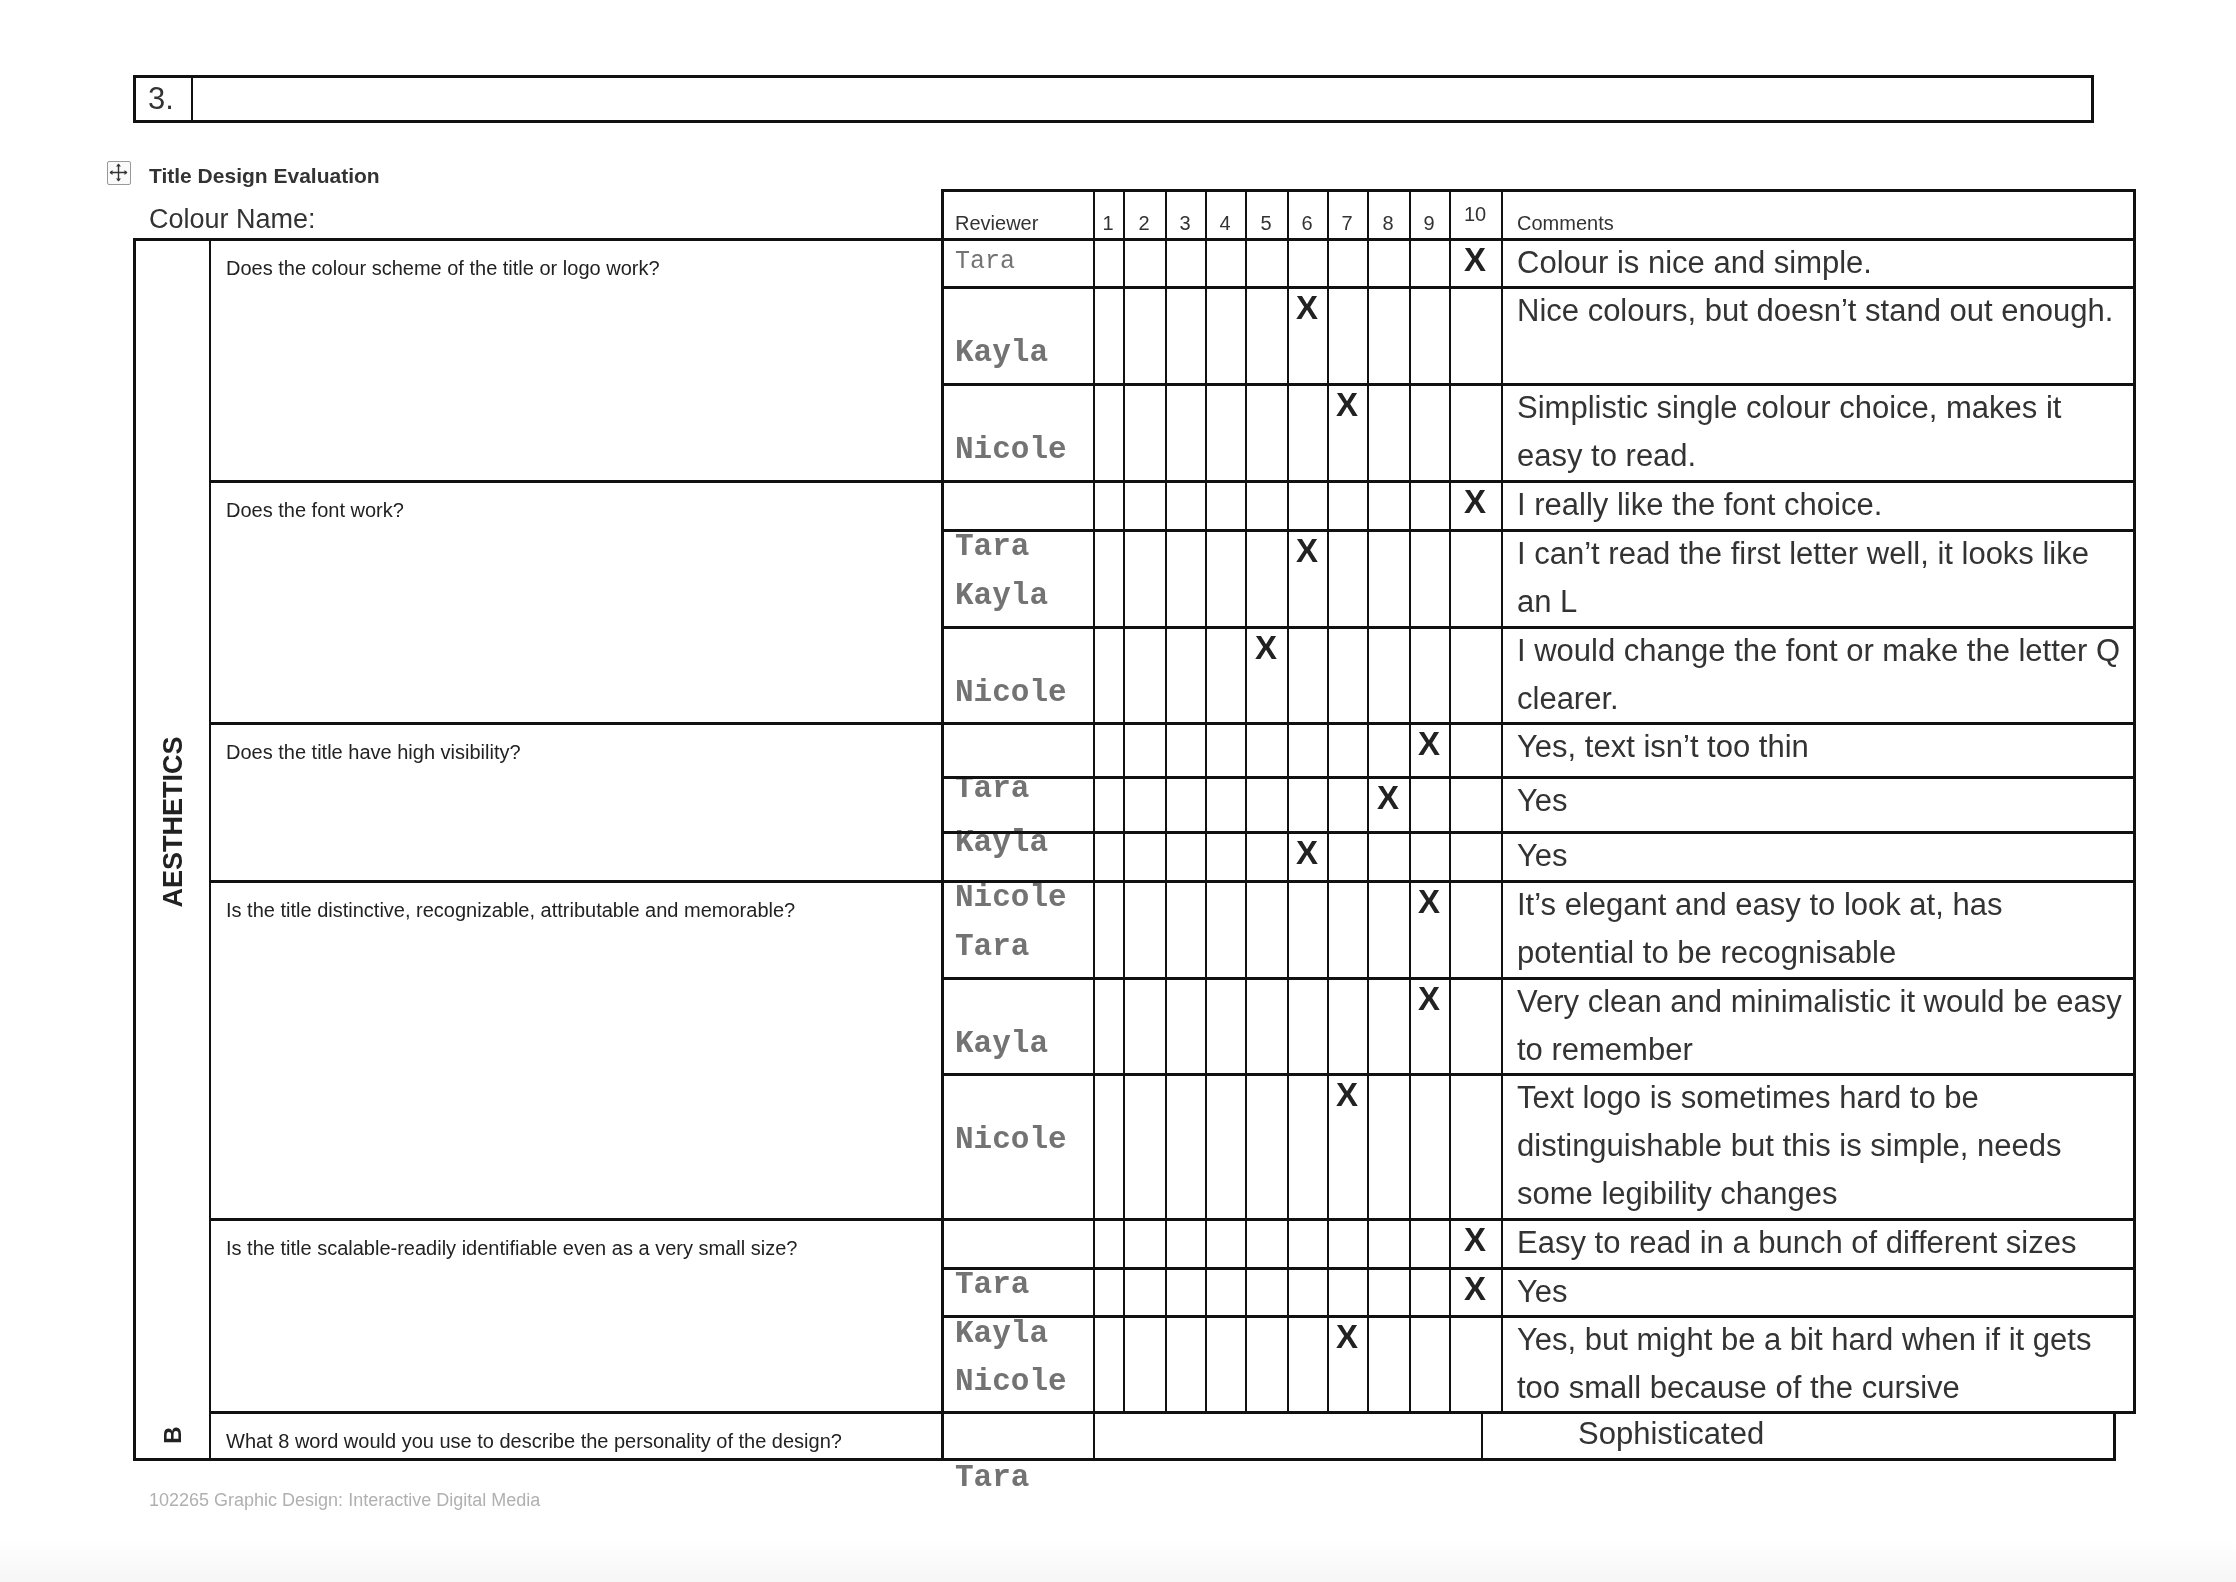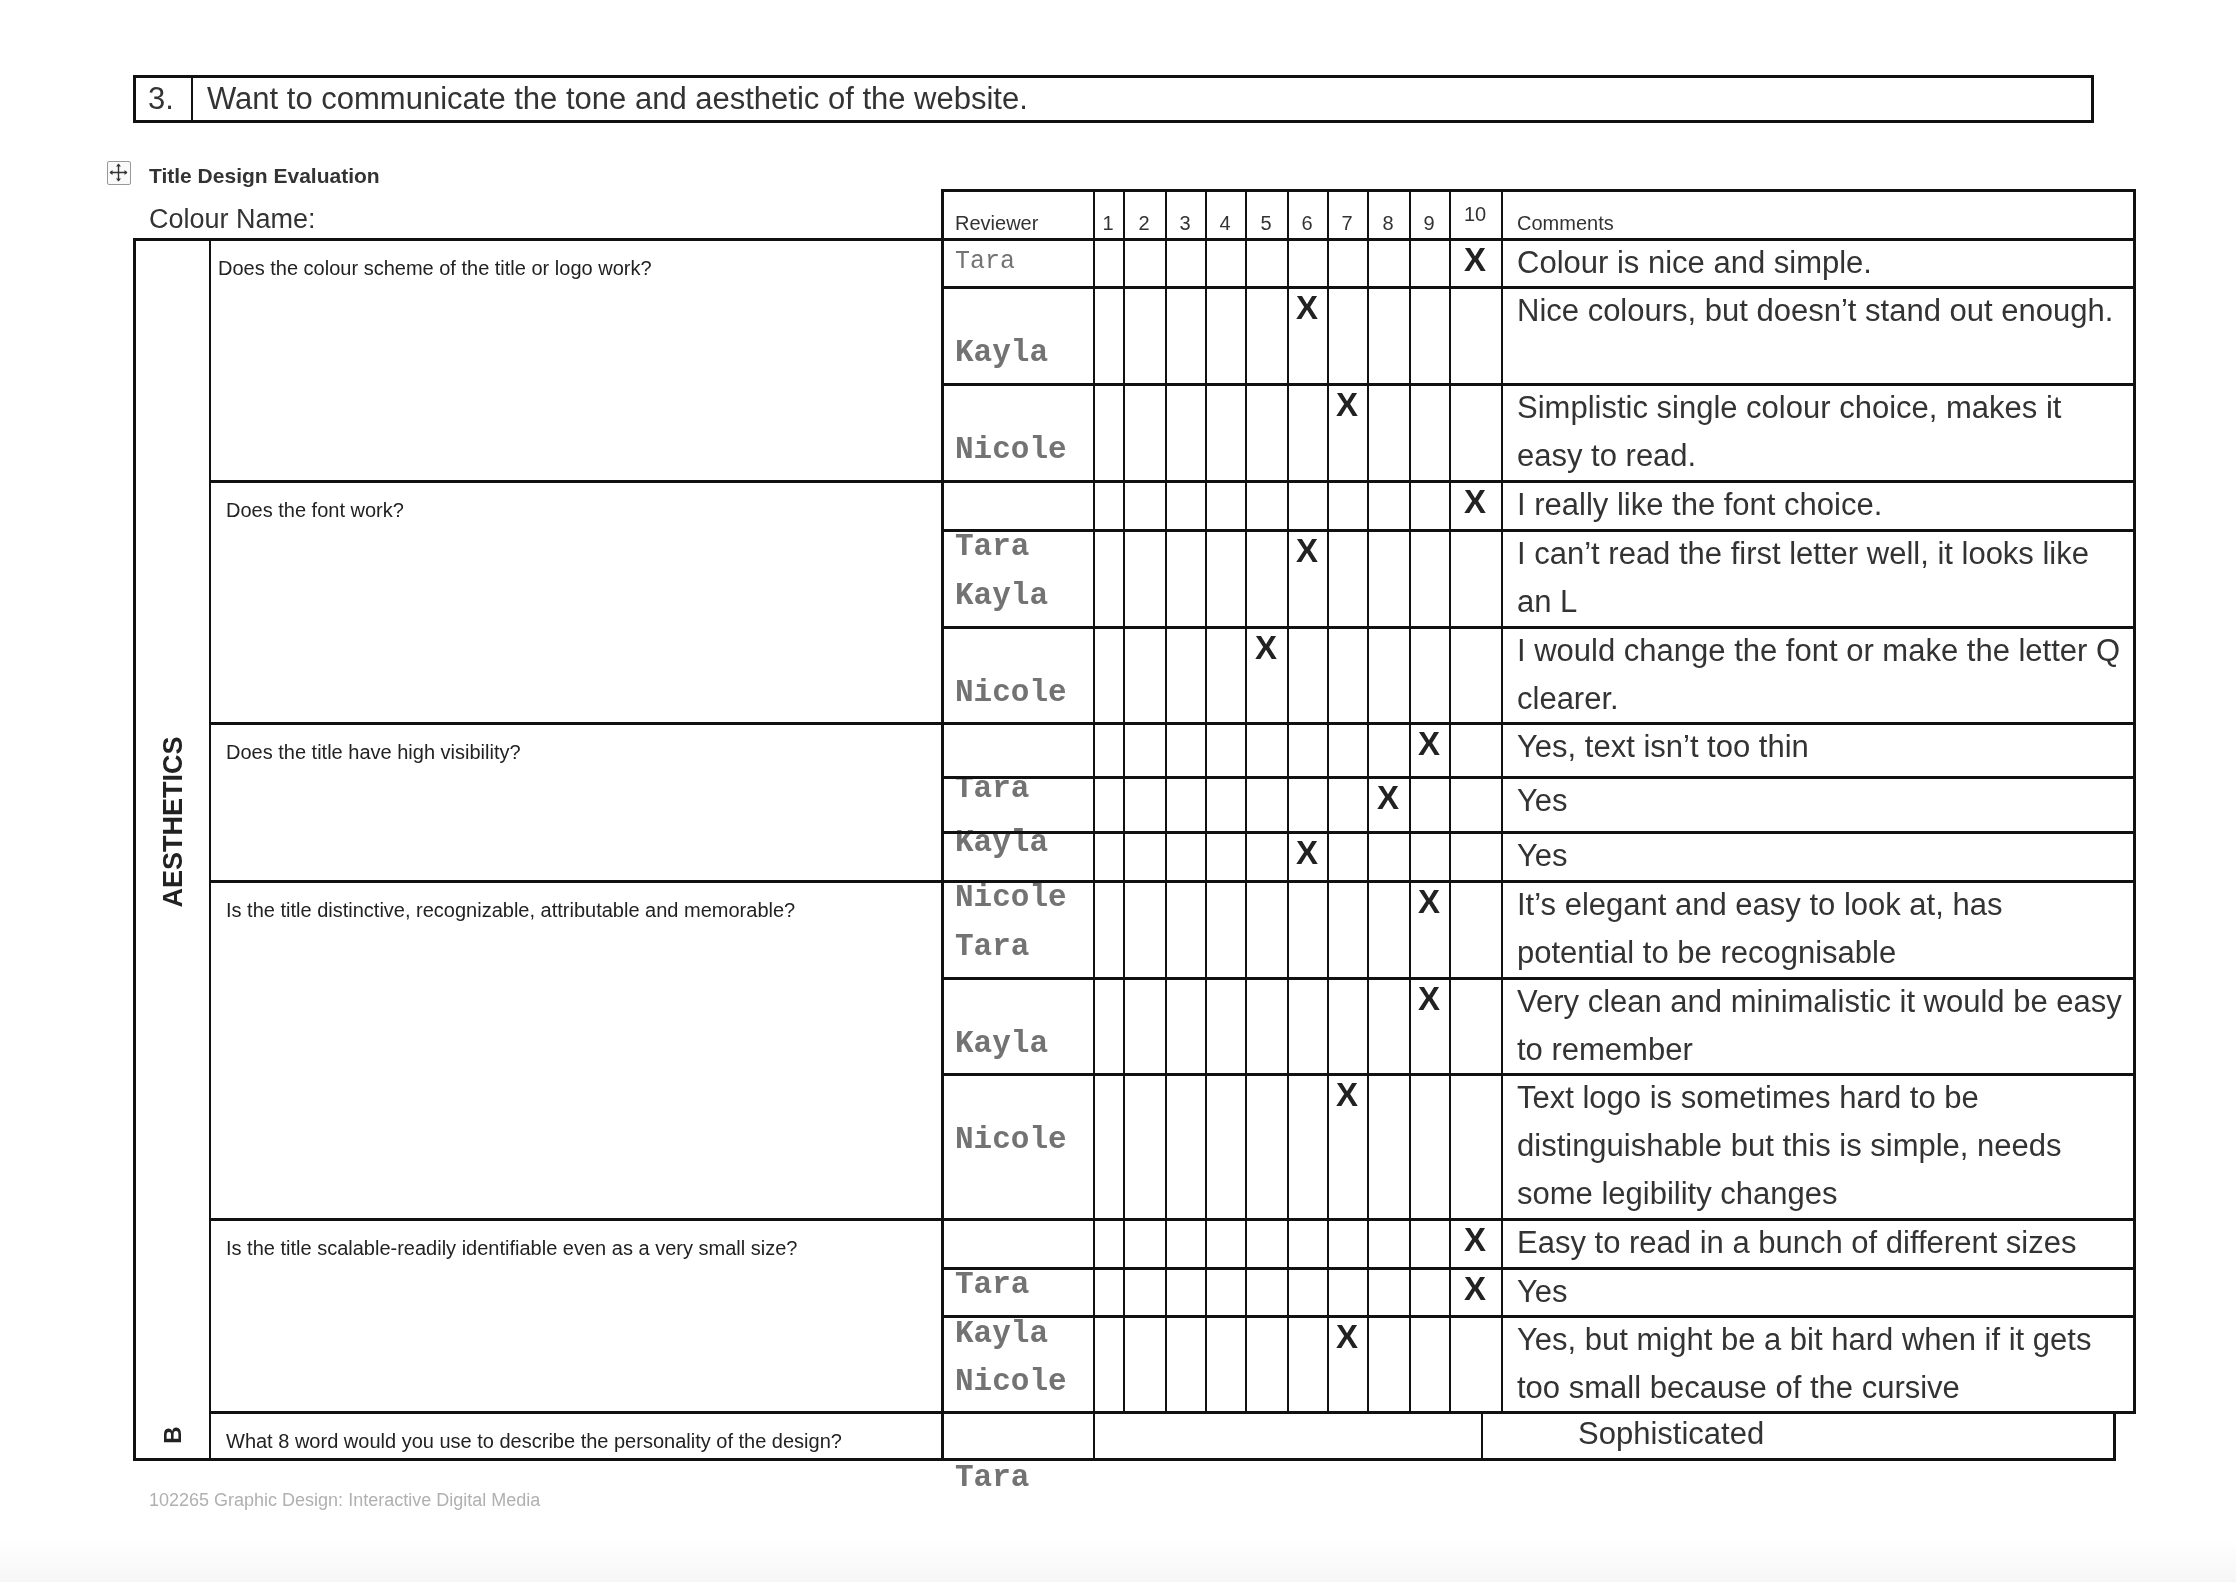--- a/index.html
+++ b/index.html
@@ -27,21 +27,20 @@
   .cmt { font-size:31px; color:#333; line-height:48px; }
   .mark { font-size:33px; font-weight:bold; color:#222; text-align:center; }
   .vert { font-weight:bold; font-size:27px; color:#222; transform:rotate(-90deg); transform-origin:center center; white-space:nowrap; text-align:center; }
   .footer { left:149px; top:1490px; font-size:18px; color:#b0b0b0; }
 </style>
 </head>
 <body>
 
 <div class="abs heading-box">
   <div class="abs heading-num">3.</div>
-  <div class="abs heading-text">Want to communicate the tone and aesthetic of the website.</div>
 </div>
 
 <div class="abs move-handle">
   <svg width="21" height="21" viewBox="0 0 21 21">
     <path d="M10.5 2 L10.5 19 M2 10.5 L19 10.5" stroke="#333" stroke-width="1.4"></path>
     <path d="M10.5 1.5 L8 4.5 L13 4.5 Z M10.5 19.5 L8 16.5 L13 16.5 Z M1.5 10.5 L4.5 8 L4.5 13 Z M19.5 10.5 L16.5 8 L16.5 13 Z" fill="#333"></path>
   </svg>
 </div>
 
 <div class="abs title">Title Design Evaluation</div>
@@ -70,21 +69,21 @@
     <div class="line" style="left: 1165px; top: 189px; width: 2px; height: 1223px;"></div>
     <div class="line" style="left: 1205px; top: 189px; width: 2px; height: 1223px;"></div>
     <div class="line" style="left: 1245px; top: 189px; width: 2px; height: 1223px;"></div>
     <div class="line" style="left: 1287px; top: 189px; width: 2px; height: 1223px;"></div>
     <div class="line" style="left: 1327px; top: 189px; width: 2px; height: 1223px;"></div>
     <div class="line" style="left: 1367px; top: 189px; width: 2px; height: 1223px;"></div>
     <div class="line" style="left: 1409px; top: 189px; width: 2px; height: 1223px;"></div>
     <div class="line" style="left: 1449px; top: 189px; width: 2px; height: 1223px;"></div>
     <div class="line" style="left: 1501px; top: 189px; width: 2px; height: 1223px;"></div>
     <div class="line" style="left: 2133px; top: 189px; width: 3px; height: 1225px;"></div>
-    <div class="cell-text q" style="left: 218px; top: 257px; width: 702px;">Does the colour scheme of the title or logo work?</div>
+    <div class="cell-text q" style="left: 226px; top: 257px; width: 702px;">Does the colour scheme of the title or logo work?</div>
     <div class="line" style="left: 209px; top: 480px; width: 1927px; height: 3px;"></div>
     <div class="cell-text rev" style="left: 955px; top: 247px; width: 150px; font-size: 25px;">Tara</div>
     <div class="cell-text cmt" style="left: 1517px; top: 239px; width: 608px;">Colour is nice and simple.</div>
     <div class="cell-text mark" style="left: 1449px; top: 241px; width: 52px; height: 44px;">X</div>
     <div class="line" style="left: 941px; top: 286px; width: 1195px; height: 3px;"></div>
     <div class="cell-text rev bold" style="left: 955px; top: 291px; width: 150px;">Kayla</div>
     <div class="cell-text cmt" style="left: 1517px; top: 287px; width: 608px;">Nice colours, but doesn’t stand out enough.</div>
     <div class="cell-text mark" style="left: 1287px; top: 289px; width: 40px; height: 44px;">X</div>
     <div class="line" style="left: 941px; top: 383px; width: 1195px; height: 3px;"></div>
     <div class="cell-text rev bold" style="left: 955px; top: 388px; width: 150px;">Nicole</div>

